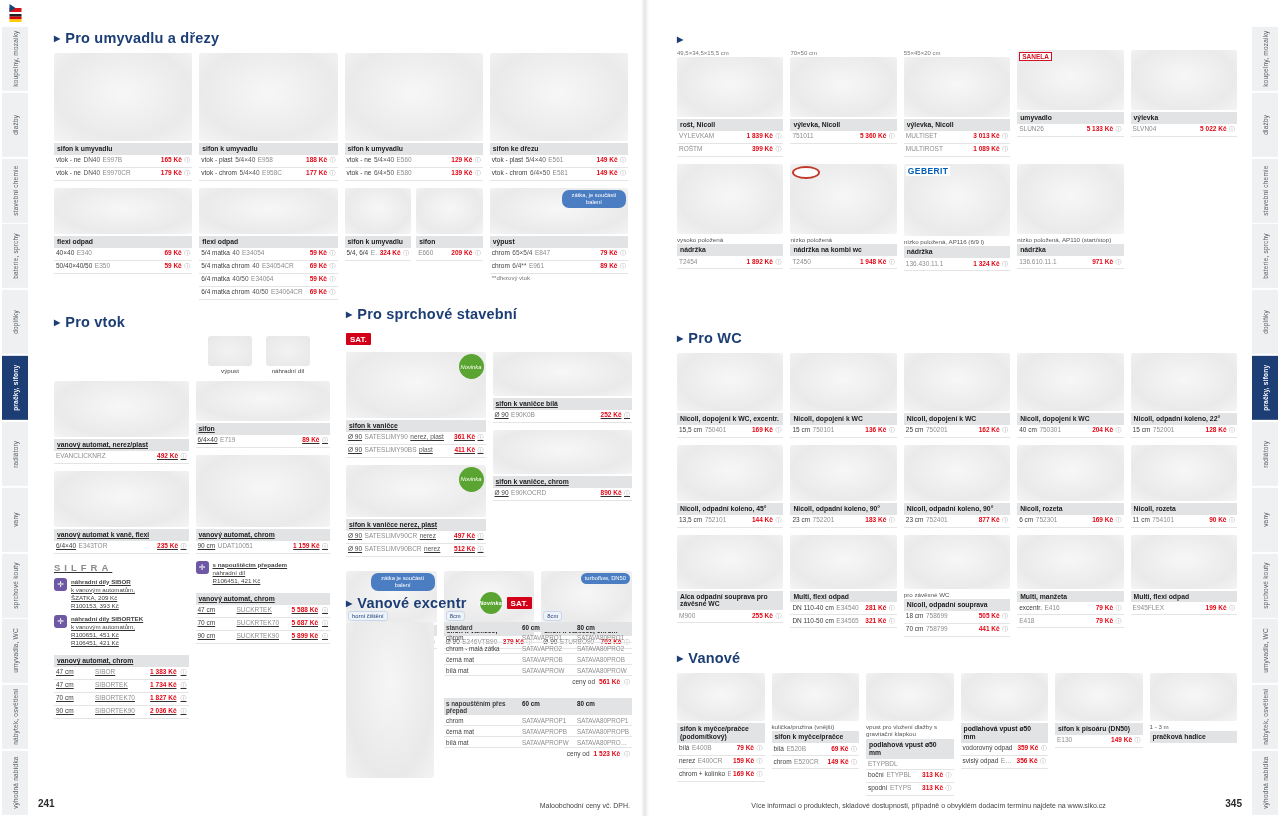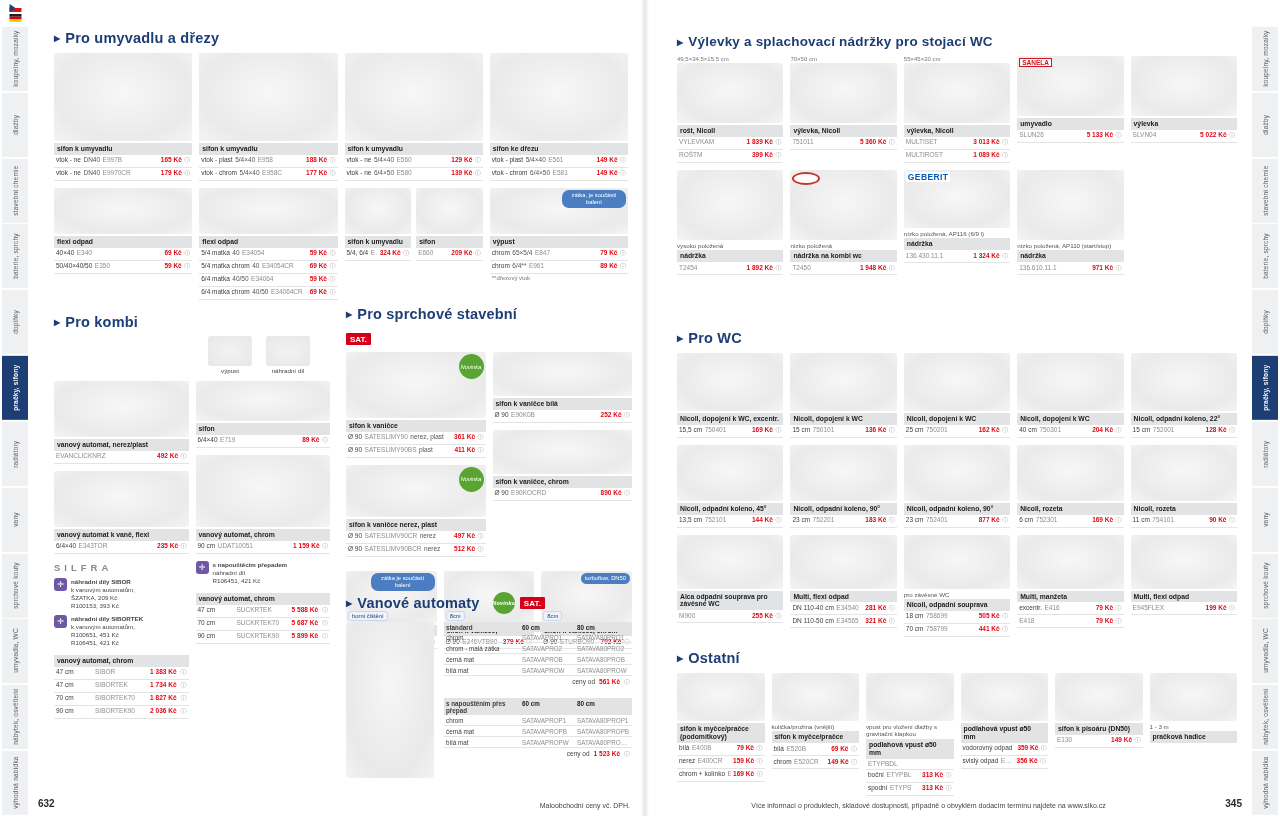--- a/index.html
+++ b/index.html
@@ -26,21 +26,21 @@
   .sec{position:absolute;}
   .sec-title{display:flex;align-items:center;gap:5px;color:#1d3e75;font-size:14.5px;font-weight:bold;letter-spacing:.2px;}
   .sec-title .arr{font-size:8px;position:relative;top:0.5px;}
   .ti-badges{margin-left:8px;display:inline-flex;gap:5px;align-items:center;}
   .nov-inline{width:22px;height:22px;border-radius:50%;background:#5aa431;color:#fff;font-size:5.5px;font-style:italic;
     display:flex;align-items:center;justify-content:center;flex:none;}
   .sat-inline{background:#d40019;color:#fff;font-weight:bold;font-size:8px;padding:1.5px 4px;border-radius:1px;}
   .subbrand{margin:5px 0 2px;}
 
   .grid{display:grid;gap:7px;margin-top:7px;align-items:start;}
-  .cols2{grid-template-columns:repeat(2,1fr);}
+  .cols2{grid-template-columns:repeat(2,1fr);text-decoration:underline;}
   .cols3{grid-template-columns:repeat(3,1fr);}
   .cols4{grid-template-columns:repeat(4,1fr);}
   .cols5{grid-template-columns:repeat(5,1fr);}
   .cols6{grid-template-columns:repeat(6,1fr);}
   .stack .card{margin-bottom:7px;}
 
   .card{display:flex;flex-direction:column;min-width:0;}
   .img{position:relative;background:radial-gradient(ellipse at 50% 45%,#f7f7f7 0%,#eaeaea 68%,#f4f4f4 100%);
     border-radius:2px;height:60px;margin-bottom:2px;flex:none;}
   .dim{font-size:6px;color:#777;margin-bottom:1px;white-space:nowrap;}
@@ -327,21 +327,21 @@
               <span class="pi">ⓘ</span>
             </div>
             <div class="cfoot">**dřezový vtok</div>
           </div>
         </div>
     </div>
 
     <div class="sec" id="sec-provany" style="left:22px;top:314px;width:276px;">
       <div class="sec-title">
           <span class="arr">▶</span>
-          <span>Pro kombi</span>
+          <span>Pro vtok</span>
         </div>
       <div class="figures">
           <div class="figure">
             <div class="figimg"></div>
             <div class="figcap">výpust</div>
           </div>
           <div class="figure">
             <div class="figimg"></div>
             <div class="figcap">náhradní díl</div>
           </div>
@@ -589,21 +589,21 @@
               <span class="pp">702 Kč</span>
               <span class="pi">ⓘ</span>
             </div>
           </div>
         </div>
     </div>
 
     <div class="sec" id="sec-vanove" style="left:314px;top:592px;width:286px;">
       <div class="sec-title">
           <span class="arr">▶</span>
-          <span>Vanové automaty</span>
+          <span>Vanové excentr</span>
         <span class="ti-badges">
           <span class="nov-inline">Novinka</span>
           <span class="sat-inline">SAT.</span>
         </span>
       </div>
       <div class="vanflex">
         <div class="vanimg"></div>
         <div class="atables">
           <div>
               <div class="atbl">
@@ -665,30 +665,29 @@
                   <span class="fl">ceny od</span>
                   <span class="fp">1 523 Kč</span>
                   <span class="pi">ⓘ</span>
                 </div>
               </div>
             </div>
         </div>
       </div>
     </div>
 
-    <div class="pagefoot pagenum" style="left:6px;">632</div>
+    <div class="pagefoot pagenum" style="left:6px;">241</div>
     <div class="pagefoot" style="right:12px;">Maloobchodní ceny vč. DPH.</div>
   </div>
 
   <div class="page" id="pageR">
 
     <div class="sec" id="sec-vylevky" style="left:28px;top:34px;width:560px;">
       <div class="sec-title" style="font-size:13.5px;">
           <span class="arr">▶</span>
-          <span>Výlevky a splachovací nádržky pro stojací WC</span>
         </div>
       <div class="grid cols5">
           <div class="card">
             <div class="dim">49,5×34,5×15,5 cm</div>
             <div class="img" style="height: 60px;"></div>
             <div class="hdr">rošt, Nicoll</div>
             <div class="prow">
               <span class="pc">VYLEVKAM</span>
               <span class="pp">1 839 Kč</span>
               <span class="pi">ⓘ</span>
@@ -762,21 +761,21 @@
             </div>
             <div class="noteplain">nízko položená</div>
             <div class="hdr">nádržka na kombi wc</div>
             <div class="prow">
               <span class="pc">T2450</span>
               <span class="pp">1 948 Kč</span>
               <span class="pi">ⓘ</span>
             </div>
           </div>
           <div class="card">
-            <div class="img" style="height: 58px;">
+            <div class="img" style="height: 72px;">
               <div class="brand brand-geberit">GEBERIT</div>
             </div>
             <div class="noteplain">nízko položená, AP116 (6/9 l)</div>
             <div class="hdr">nádržka</div>
             <div class="prow">
               <span class="pc">136.430.11.1</span>
               <span class="pp">1 324 Kč</span>
               <span class="pi">ⓘ</span>
             </div>
           </div>
@@ -968,21 +967,21 @@
               <span class="pp">199 Kč</span>
               <span class="pi">ⓘ</span>
             </div>
           </div>
         </div>
     </div>
 
     <div class="sec" id="sec-ostatni" style="left:28px;top:650px;width:560px;">
       <div class="sec-title">
           <span class="arr">▶</span>
-          <span>Ostatní</span>
+          <span>Vanové</span>
         </div>
       <div class="grid cols6">
           <div class="card">
             <div class="img" style="height: 48px;"></div>
             <div class="hdr">sifon k myčce/pračce (podomítkový)</div>
             <div class="prow">
               <span class="pa">bílá</span>
               <span class="pc">E400B</span>
               <span class="pp">79 Kč</span>
               <span class="pi">ⓘ</span>

